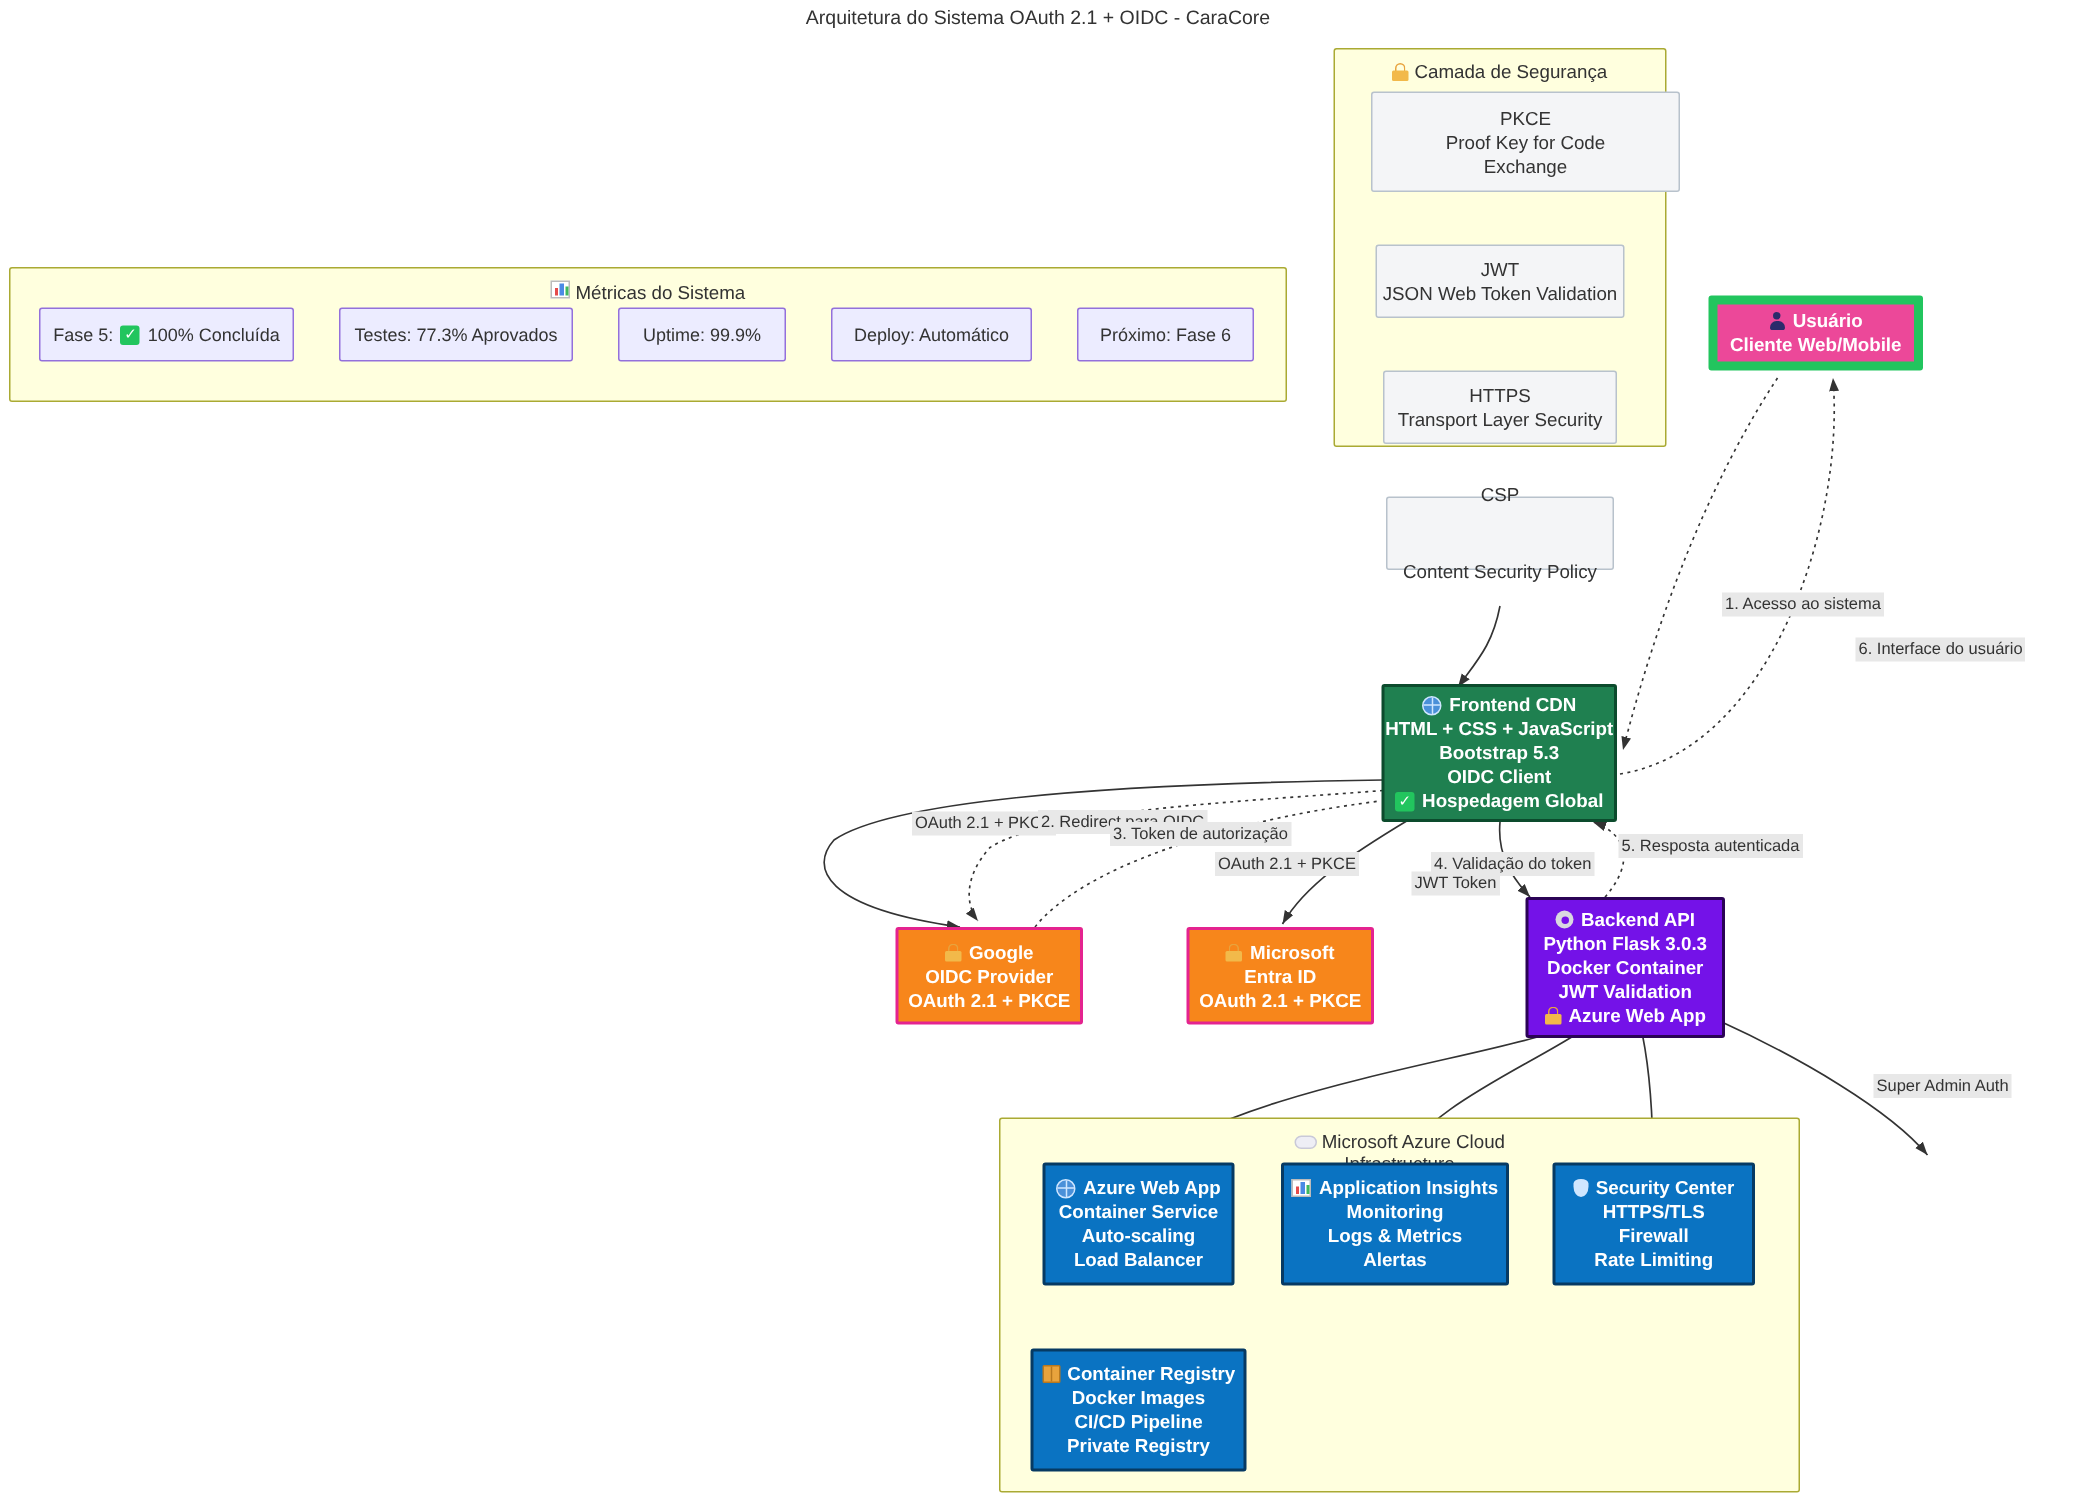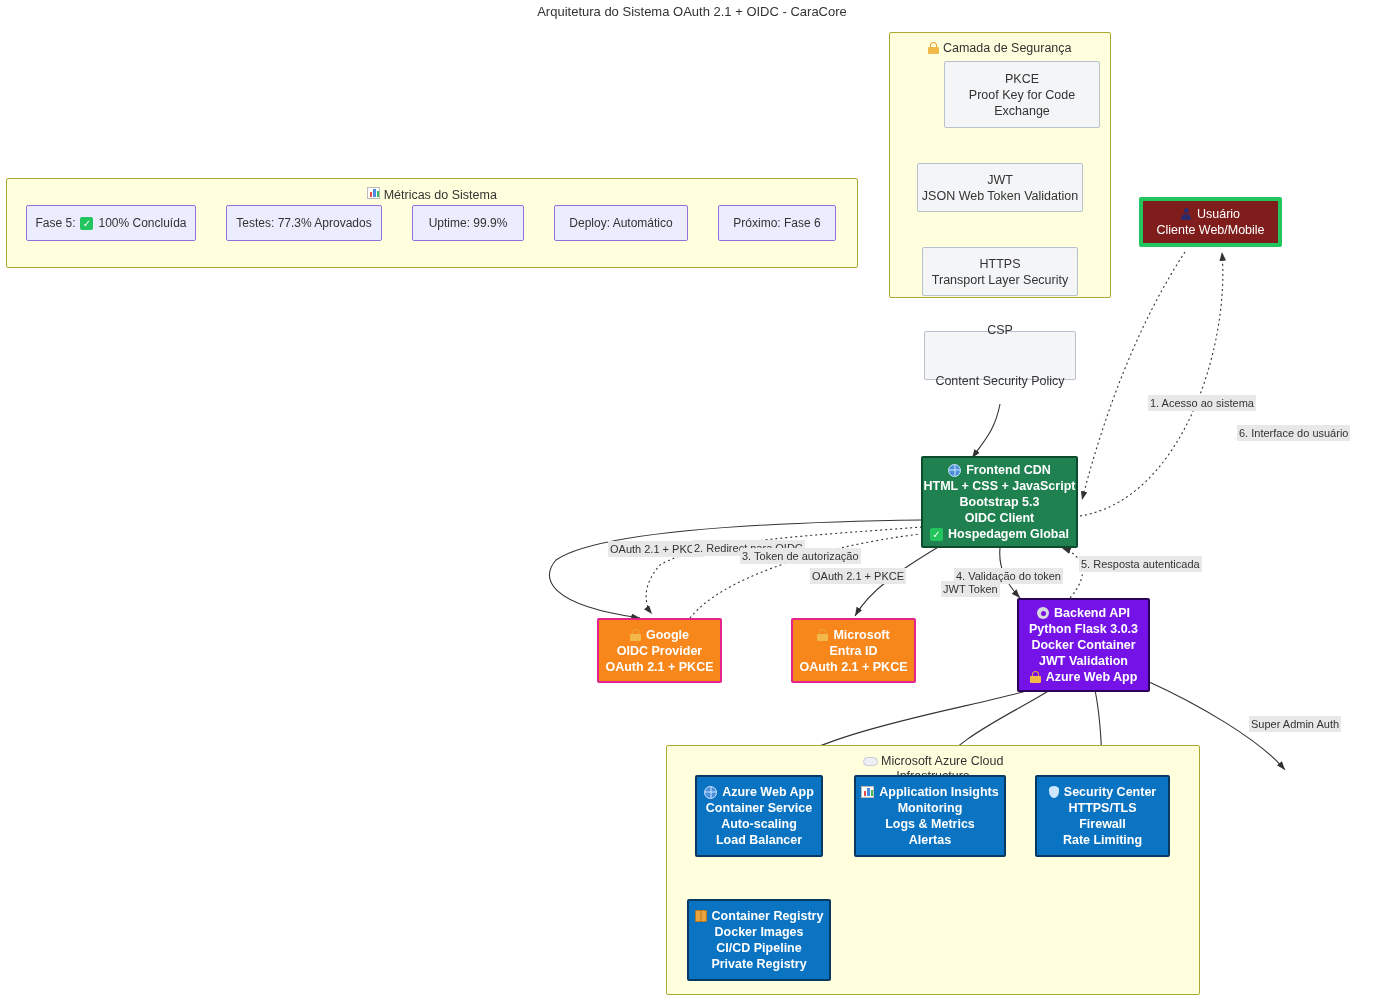--- a/index.html
+++ b/index.html
@@ -78,24 +78,24 @@
     color: #333333;
   }
   
   .node.blue {
     background: #0a73c2;
     border: 2px solid #063a63;
     color: #ffffff;
     font-weight: bold;
   }
   .node.user {
-    background: #7f1d1d;
-    border: 4px solid #22c55e;
-    color: #ffffff;
-    font-weight: normal;
+    background: #ec4899;
+    border: 6px solid #22c55e;
+    color: #ffffff;
+    font-weight: bold;
   }
   
   .node.green {
     background: #1f8050;
     border: 2px solid #0c4b2d;
     color: #ffffff;
     font-weight: bold;
   }
   
   .node.orange {
@@ -343,21 +343,21 @@
     <span>Próximo: Fase 6</span>
   </div>
 
   <div class="subgraph" style="left:889px; top:32px; width:222px; height:266px;">
     <div class="subgraph-title">
       <span class="ico ico-lock" style="vertical-align:-2px;"></span>
       <span>Camada de Segurança</span>
     </div>
   </div>
 
-  <div class="node plain" style="left:914px; top:61px; width:156px; height:67px;margin-left:30px;">
+  <div class="node plain" style="left:914px; top:61px; width:206px; height:67px;">
     <span class="ln">PKCE</span>
     <span class="ln">Proof Key for Code</span>
     <span class="ln">Exchange</span>
   </div>
 
   <div class="node plain" style="left:917px; top:163px; width:166px; height:49px;">
     <span class="ln">JWT</span>
     <span class="ln">JSON Web Token Validation</span>
   </div>
 

